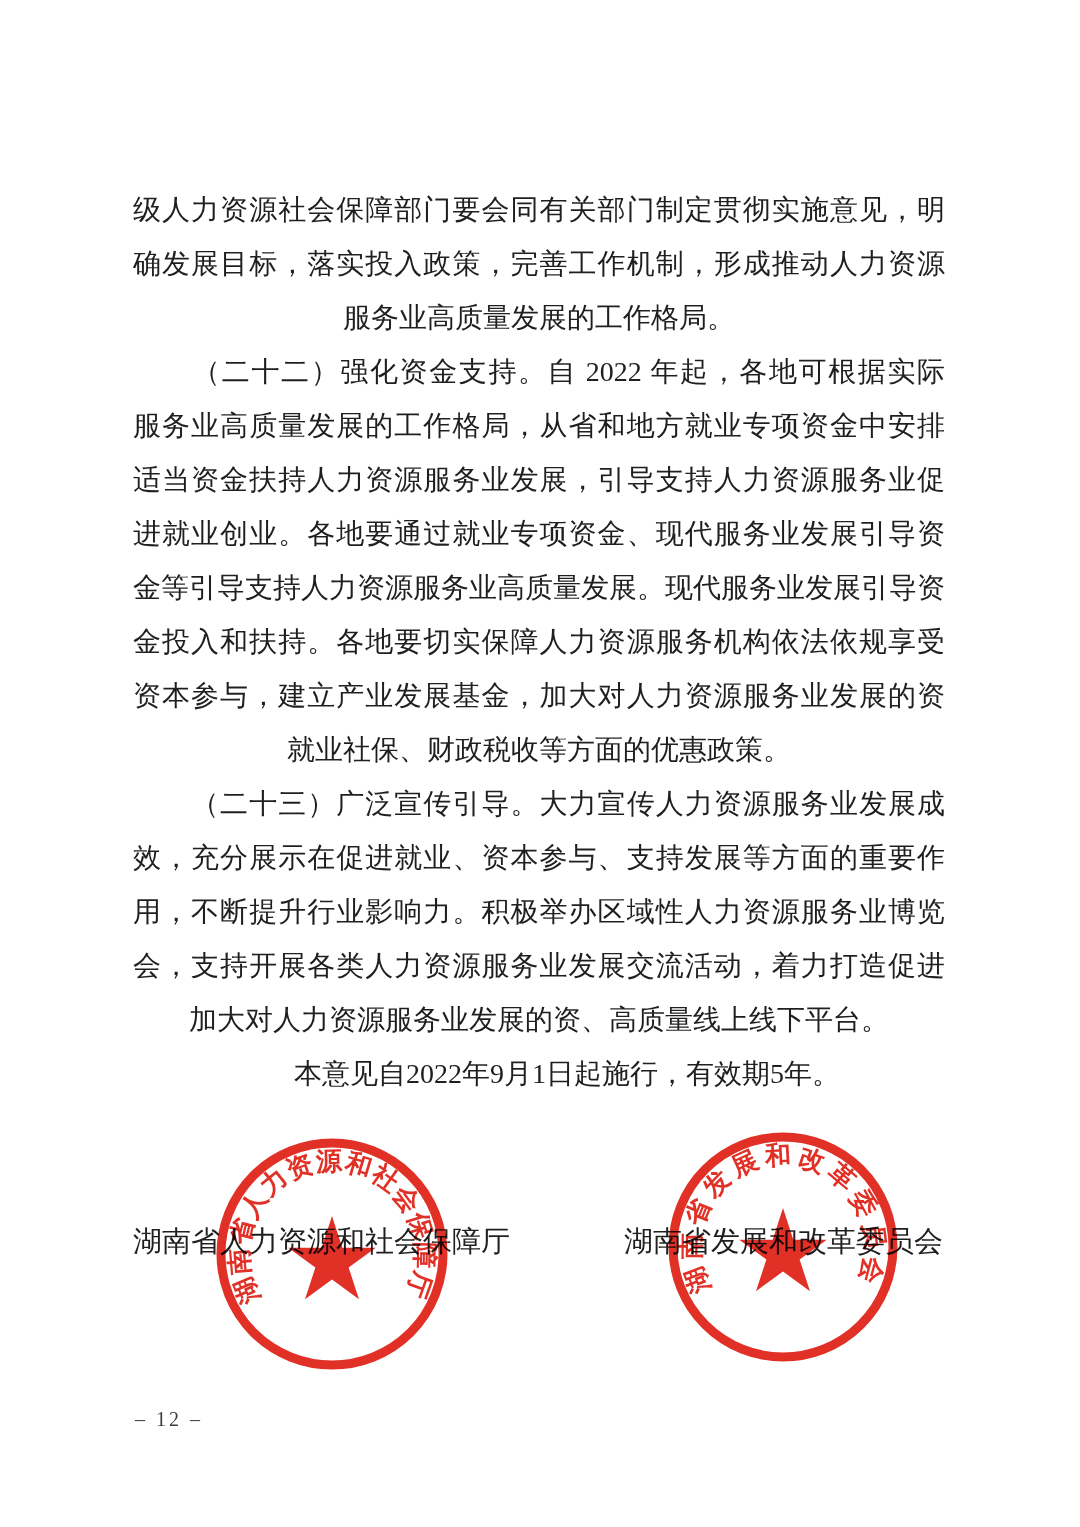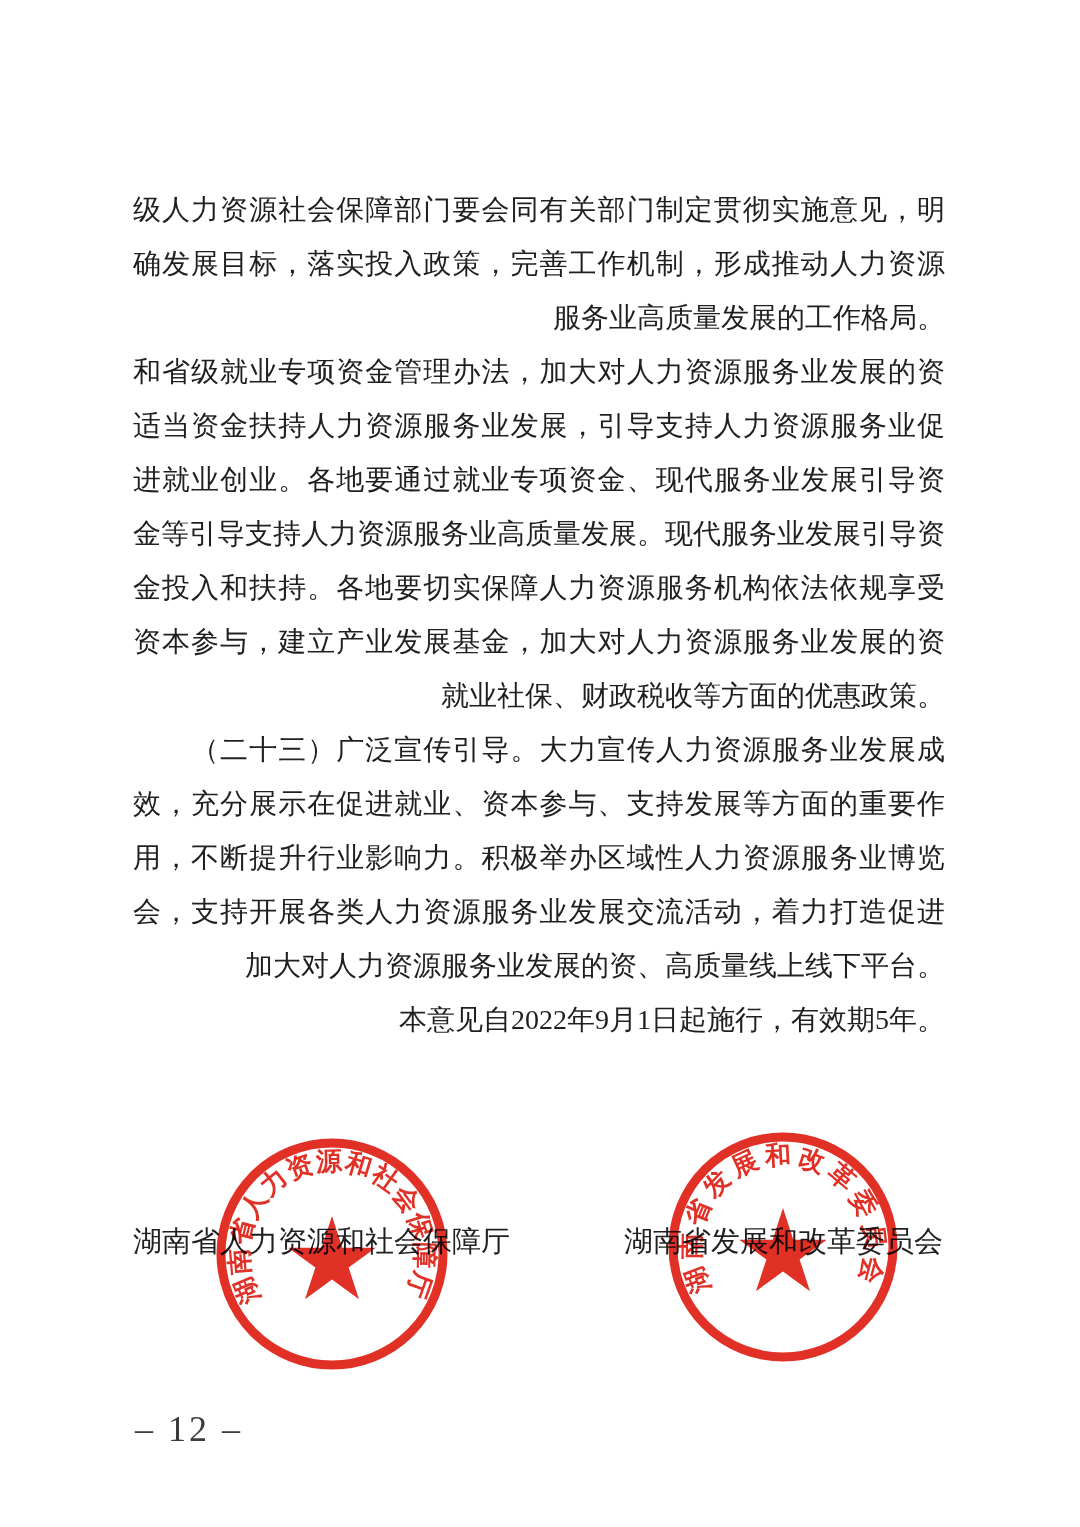--- a/index.html
+++ b/index.html
@@ -22,21 +22,21 @@
     font-size:28px;
     height:54px;
     line-height:54px;
     overflow:hidden;
   }
   .line.fill {
     text-align:justify;
     text-align-last:justify;
   }
   .line.end {
-    text-align:right;
+    text-align:center;
   }
   .sig {
     position:absolute;
     top:1222px;
     font-size:29px;
     color:#1f1f1f;
     white-space:nowrap;
   }
   .sig-left  { left:133px; }
   .sig-right { left:624px; }
@@ -44,36 +44,37 @@
     position:absolute;
     mix-blend-mode:multiply;
     opacity:0.95;
   }
   .seal-left  { left:212px; top:1128px; }
   .seal-right { left:664px; top:1124px; }
   .page-number {
     position:absolute;
     left:135px;
     top:1408px;
-    font-size:36px;
+    font-size:20px;
     letter-spacing:3px;
     color:#3c3c3c;
     white-space:nowrap;
   }
 </style>
 </head>
 <body>
 
 <div class="page">
 
   <div class="doc-text">
     <div class="line fill">级人力资源社会保障部门要会同有关部门制定贯彻实施意见，明</div>
     <div class="line fill">确发展目标，落实投入政策，完善工作机制，形成推动人力资源</div>
     <div class="line end">服务业高质量发展的工作格局。</div>
-    <div class="line fill">和省级就业专项资金管理办法，加大对人力资源服务业发展的资</div>
+    <div class="line fill">　　（二十二）强化资金支持。自 2022 年起，各地可根据实际</div>
+    <div class="line fill">服务业高质量发展的工作格局，从省和地方就业专项资金中安排</div>
     <div class="line fill">适当资金扶持人力资源服务业发展，引导支持人力资源服务业促</div>
     <div class="line fill">进就业创业。各地要通过就业专项资金、现代服务业发展引导资</div>
     <div class="line fill">金等引导支持人力资源服务业高质量发展。现代服务业发展引导资</div>
     <div class="line fill">金投入和扶持。各地要切实保障人力资源服务机构依法依规享受</div>
     <div class="line fill">资本参与，建立产业发展基金，加大对人力资源服务业发展的资</div>
     <div class="line end">就业社保、财政税收等方面的优惠政策。</div>
     <div class="line fill">　　（二十三）广泛宣传引导。大力宣传人力资源服务业发展成</div>
     <div class="line fill">效，充分展示在促进就业、资本参与、支持发展等方面的重要作</div>
     <div class="line fill">用，不断提升行业影响力。积极举办区域性人力资源服务业博览</div>
     <div class="line fill">会，支持开展各类人力资源服务业发展交流活动，着力打造促进</div>

